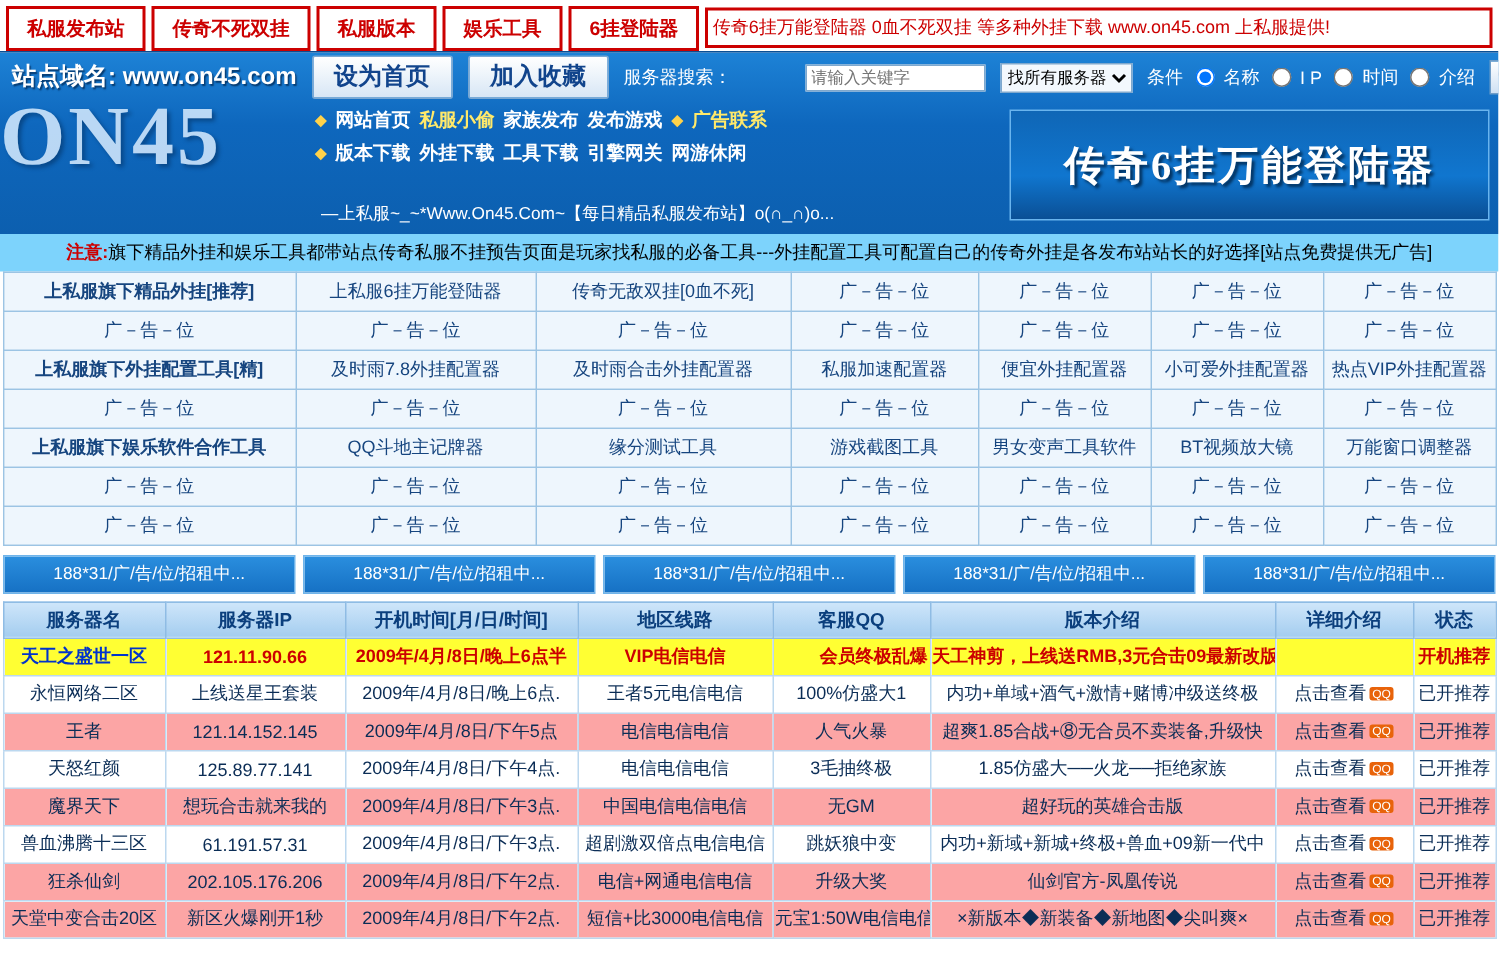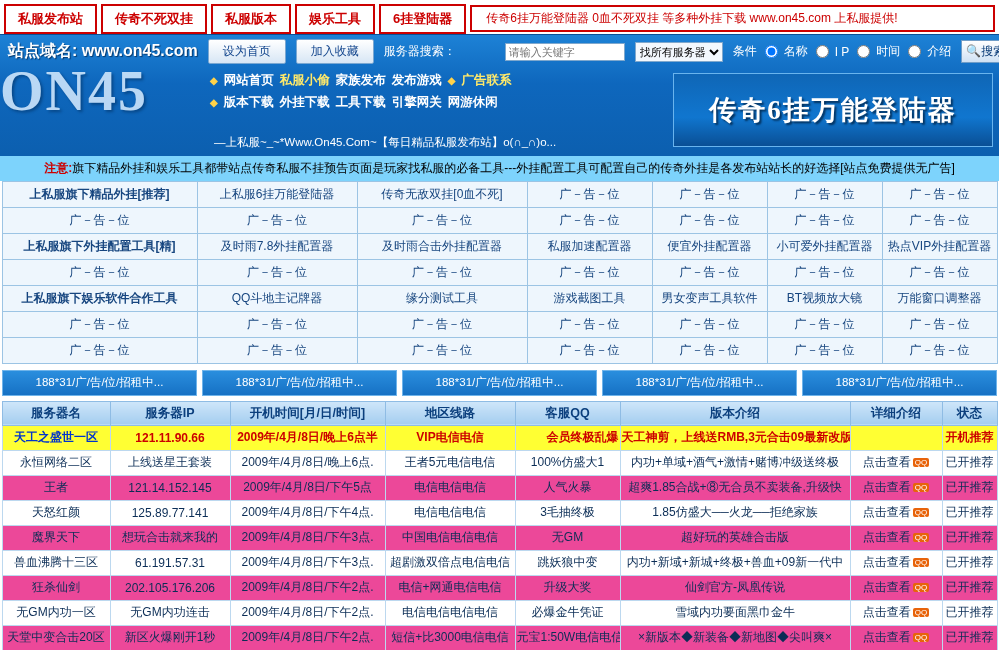--- a/index.html
+++ b/index.html
@@ -31,21 +31,21 @@
     cursor: pointer;
   }
   .topnav-marquee {
     flex: 1;
     border: 2px solid #cc0000;
     background: #ffffff;
     height: 27px;
     display: flex;
     align-items: center;
     overflow: hidden;
-    padding-left: 14px;
+    padding-left: 3px;
     text-align: center;
   }
   .marquee-txt {
     color: #cc0000;
     font-size: 12px;
     white-space: nowrap;
   }
   
   .header {
     height: 122px;
@@ -67,25 +67,26 @@
     color: #ffffff;
     font-weight: bold;
     font-size: 16px;
     text-shadow: 1px 1px 1px #05396e;
     white-space: nowrap;
   }
   .hdr-btn {
     background: linear-gradient(to bottom,#ffffff,#d7e6f5);
     border: 1px solid #79a7d2;
     color: #11448c;
-    font-size: 12px;
+    font-size: 16px;
     padding: 3px 14px;
     border-radius: 2px;
     cursor: pointer;
     white-space: nowrap;
+    font-weight: bold;
   }
   .search-label { color: #ffffff; font-size: 12px; white-space: nowrap; }
   .search-input {
     width: 120px; height: 18px;
     border: 1px solid #7fa8cd;
     font-size: 11px;
     padding: 0 3px;
     color: #555;
     margin-left: 39px;
   }
@@ -234,21 +235,21 @@
   table.servers td {
     border: 1px solid #bcd8ef;
     height: 25px;
     font-size: 12px;
     text-align: center;
     color: #0b2d56;
     white-space: nowrap;
     overflow: hidden;
   }
   tr.rowA td { background: #ffffff; }
-  tr.rowB td { background: #ec4899; }
+  tr.rowB td { background: #fca5a5; }
   tr.hot td { background: #ffff33; font-weight: bold; }
   tr.hot td.c0 { color: #0033cc; }
   tr.hot td.c1 { color: #cc0000; }
   tr.hot td.c2 { color: #cc0000; }
   tr.hot td.c3 { color: #cc0000; }
   tr.hot td.c4 { color: #cc0000; padding-left: 31px; }
   tr.hot td.c5 { color: #cc0000; }
   tr.hot td.c7 { color: #cc0000; }
   td.status-rec { color: #0b4a9c; margin-top: 43px; }
   .qq-badge {
@@ -509,30 +510,20 @@
     <tr class="rowB">
       <td>狂杀仙剑</td>
       <td>202.105.176.206</td>
       <td>2009年/4月/8日/下午2点.</td>
       <td>电信+网通电信电信</td>
       <td>升级大奖</td>
       <td>仙剑官方-凤凰传说</td>
       <td class="detail-link"><span>点击查看</span><span class="qq-badge">QQ</span></td>
       <td class="status-rec">已开推荐</td>
     </tr>
-    <tr class="rowA">
-      <td>无GM内功一区</td>
-      <td>无GM内功连击</td>
-      <td>2009年/4月/8日/下午2点.</td>
-      <td>电信电信电信电信</td>
-      <td>必爆金牛凭证</td>
-      <td>雪域内功要面黑巾金牛</td>
-      <td class="detail-link"><span>点击查看</span><span class="qq-badge">QQ</span></td>
-      <td class="status-rec">已开推荐</td>
-    </tr>
     <tr class="rowB">
       <td>天堂中变合击20区</td>
       <td>新区火爆刚开1秒</td>
       <td>2009年/4月/8日/下午2点.</td>
       <td>短信+比3000电信电信</td>
       <td>元宝1:50W电信电信</td>
       <td>×新版本◆新装备◆新地图◆尖叫爽×</td>
       <td class="detail-link"><span>点击查看</span><span class="qq-badge">QQ</span></td>
       <td class="status-rec">已开推荐</td>
     </tr>

